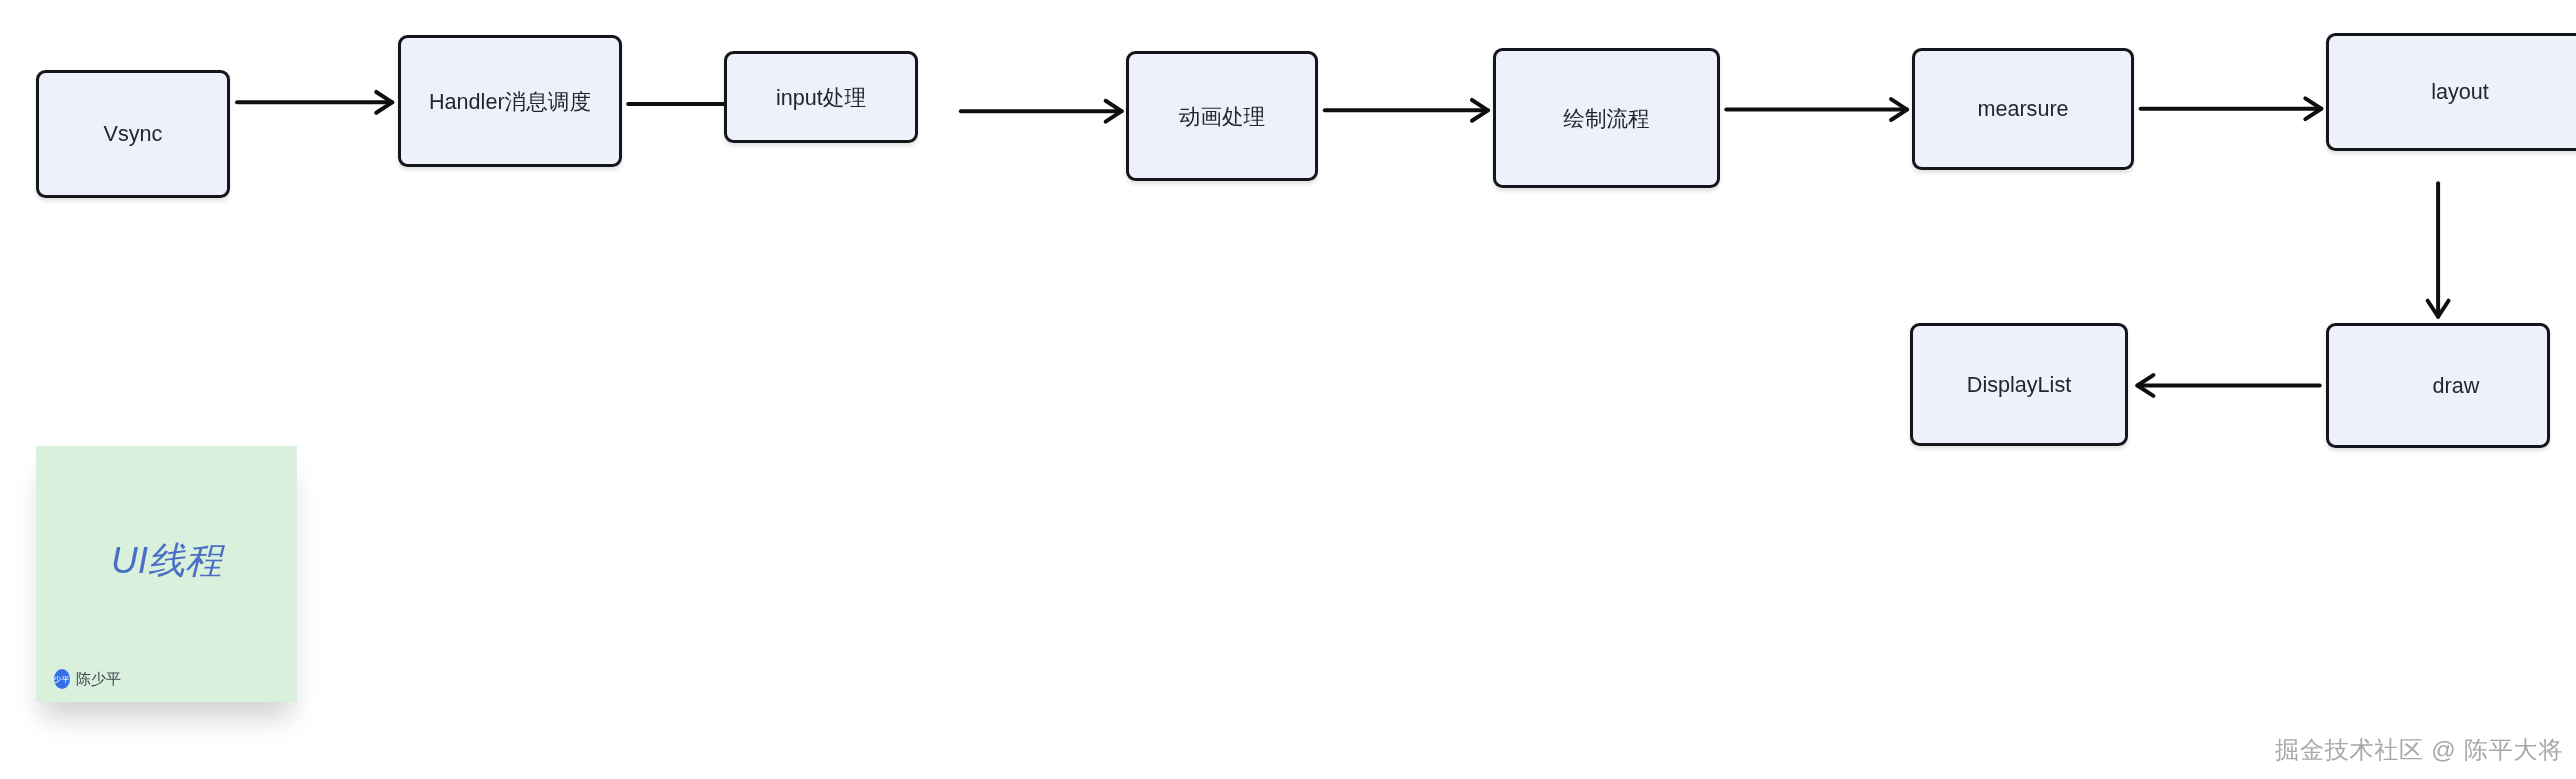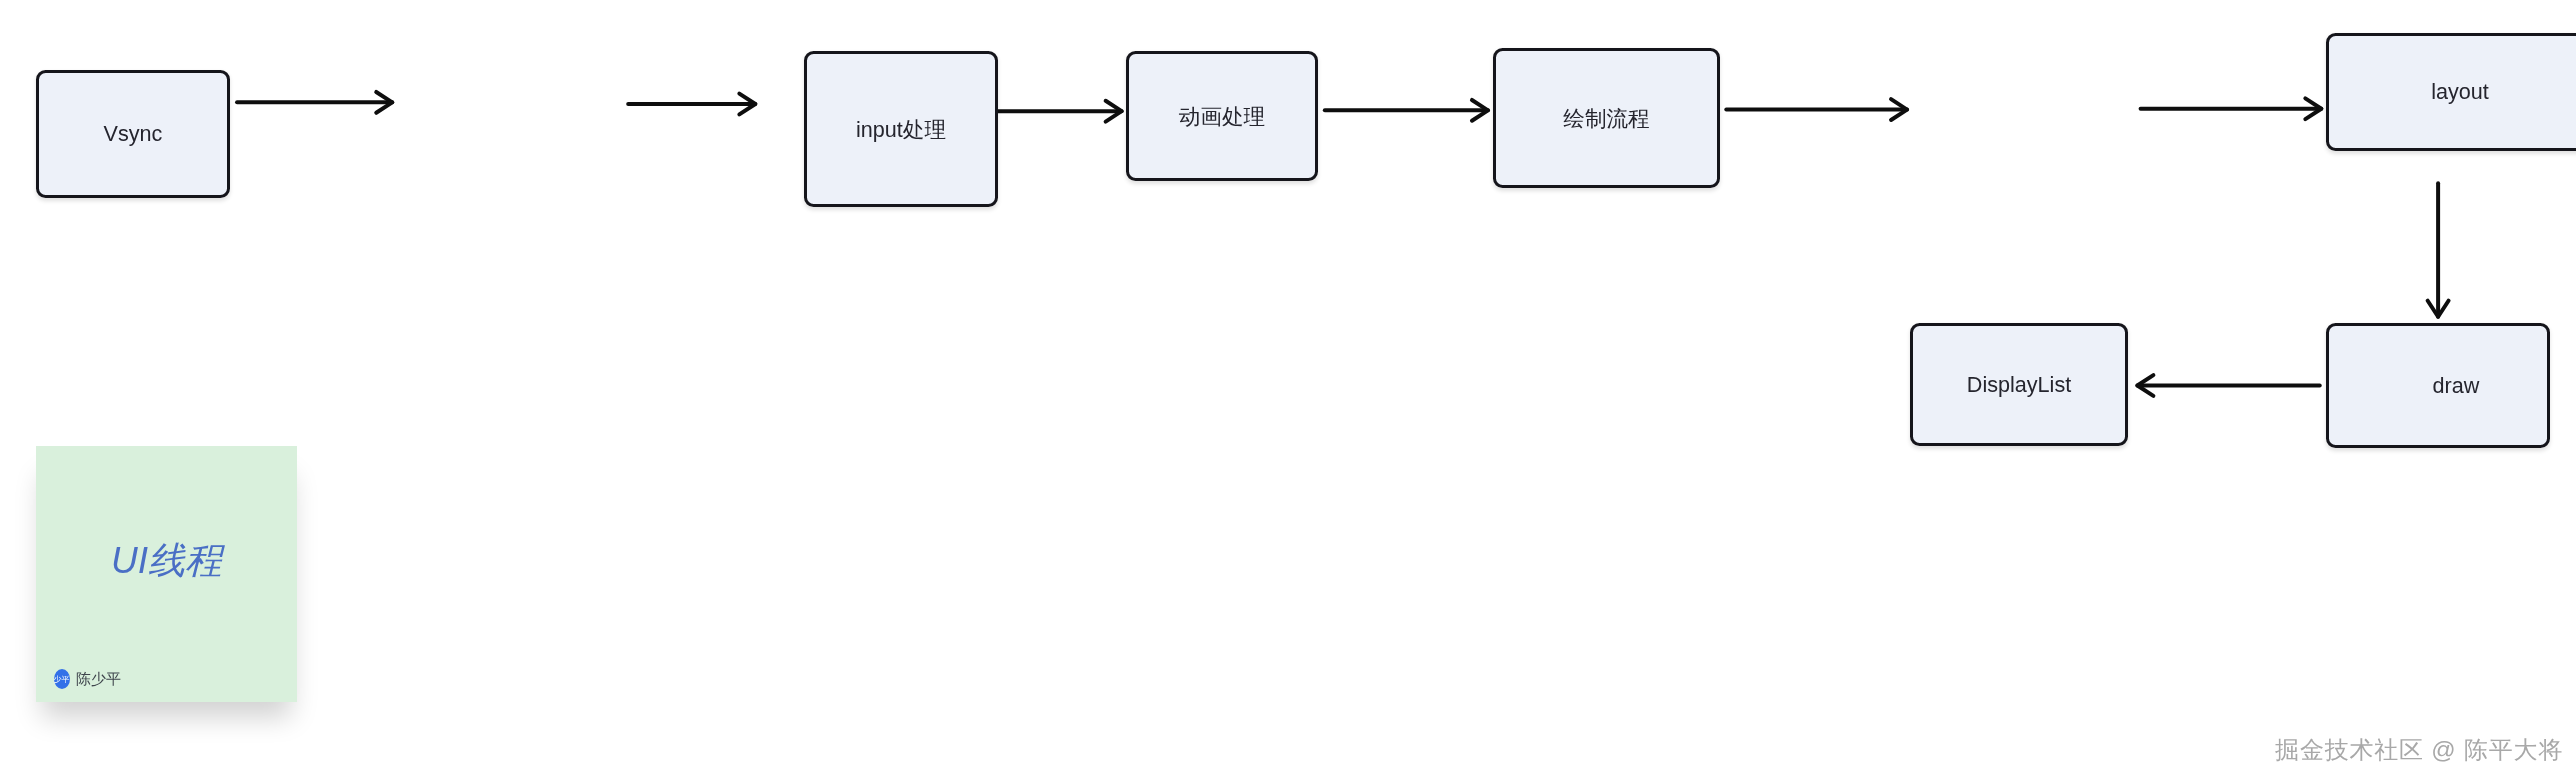--- a/index.html
+++ b/index.html
@@ -87,28 +87,34 @@
     <line class="edge" x1="1656" y1="138" x2="1860" y2="138" marker-end="url(#arrowhead)"></line>
     <line class="edge" x1="2158" y1="137" x2="2384" y2="137" marker-end="url(#arrowhead)"></line>
     <line class="edge" x1="2676" y1="136" x2="2902" y2="136" marker-end="url(#arrowhead)"></line>
     <line class="edge" x1="3048" y1="229" x2="3048" y2="396" marker-end="url(#arrowhead)"></line>
     <line class="edge" x1="2900" y1="482" x2="2672" y2="482" marker-end="url(#arrowhead)"></line>
   </svg>
 
   <div class="node" style="left:36px;   top:38px;  width:194px; height:128px;margin-top:32px;">
       <span>Vsync</span>
     </div>
-  <div class="node" style="left:804px;  top:51px;  width:194px; height:156px;">
+  <div class="node" style="left:398px;  top:35px;  width:224px; height:132px;">
+      <span>Handler消息调度</span>
+    </div>
+  <div class="node" style="left:724px;  top:51px;  width:194px; height:92px;">
       <span>input处理</span>
     </div>
   <div class="node" style="left:1126px; top:51px;  width:192px; height:130px;text-align:center;">
       <span>动画处理</span>
     </div>
   <div class="node" style="left:1493px; top:48px;  width:227px; height:140px;">
       <span>绘制流程</span>
+    </div>
+  <div class="node" style="left:1912px; top:48px;  width:222px; height:122px;">
+      <span>mearsure</span>
     </div>
   <div class="node" style="left:2326px; top:33px;  width:268px; height:118px;align-items:center;">
       <span>layout</span>
     </div>
   <div class="node" style="left:1910px; top:323px; width:218px; height:123px;">
       <span>DisplayList</span>
     </div>
   <div class="node" style="left:2326px; top:323px; width:224px; height:125px;padding-left:36px;">
       <span>draw</span>
     </div>

